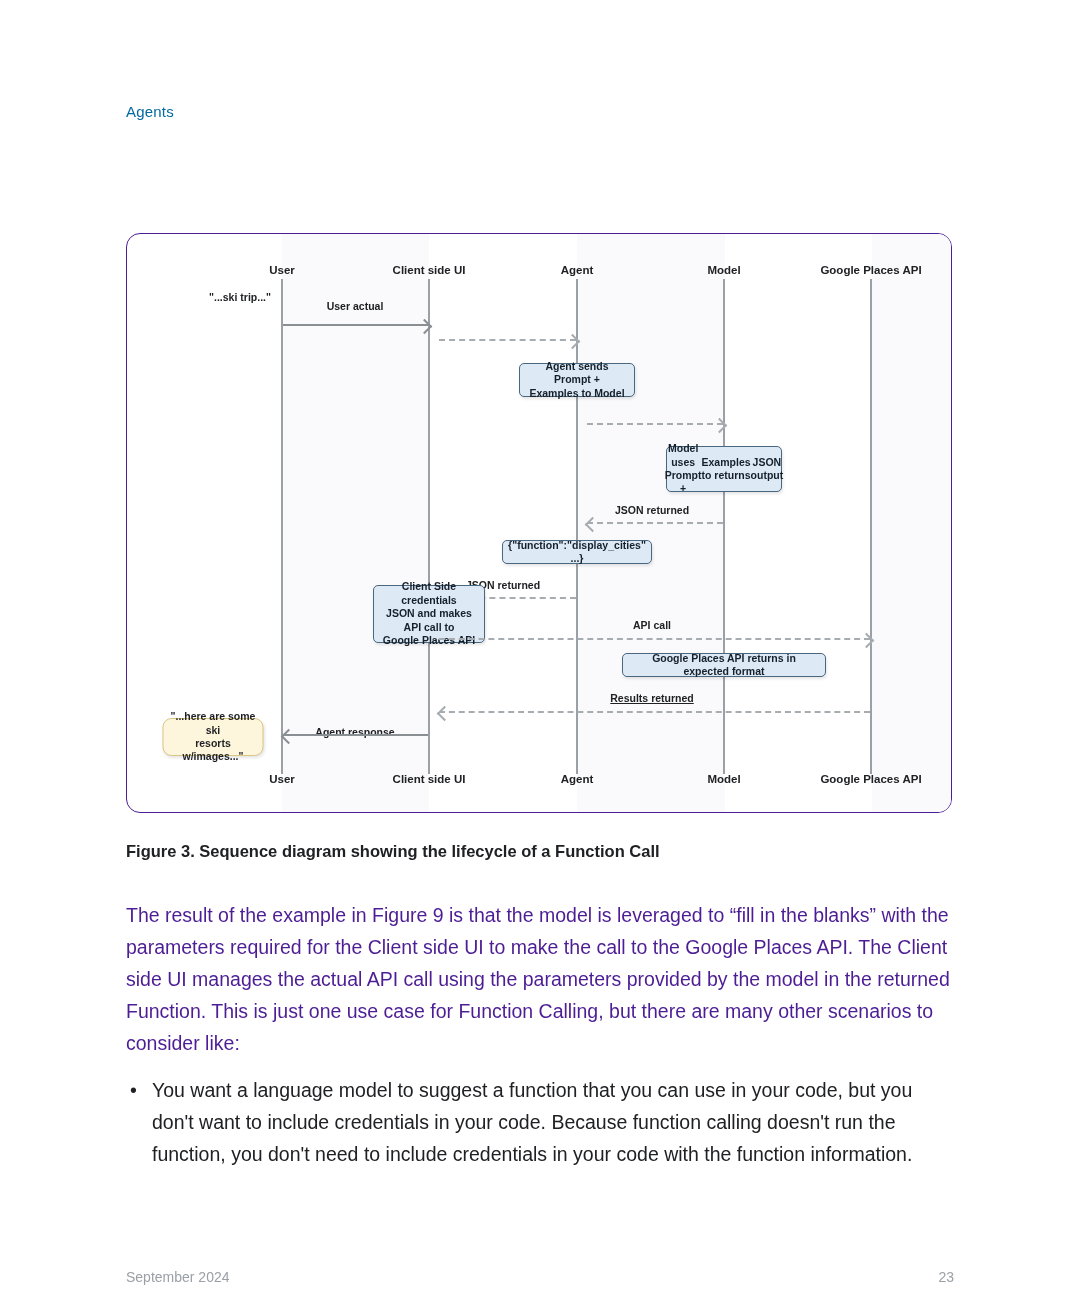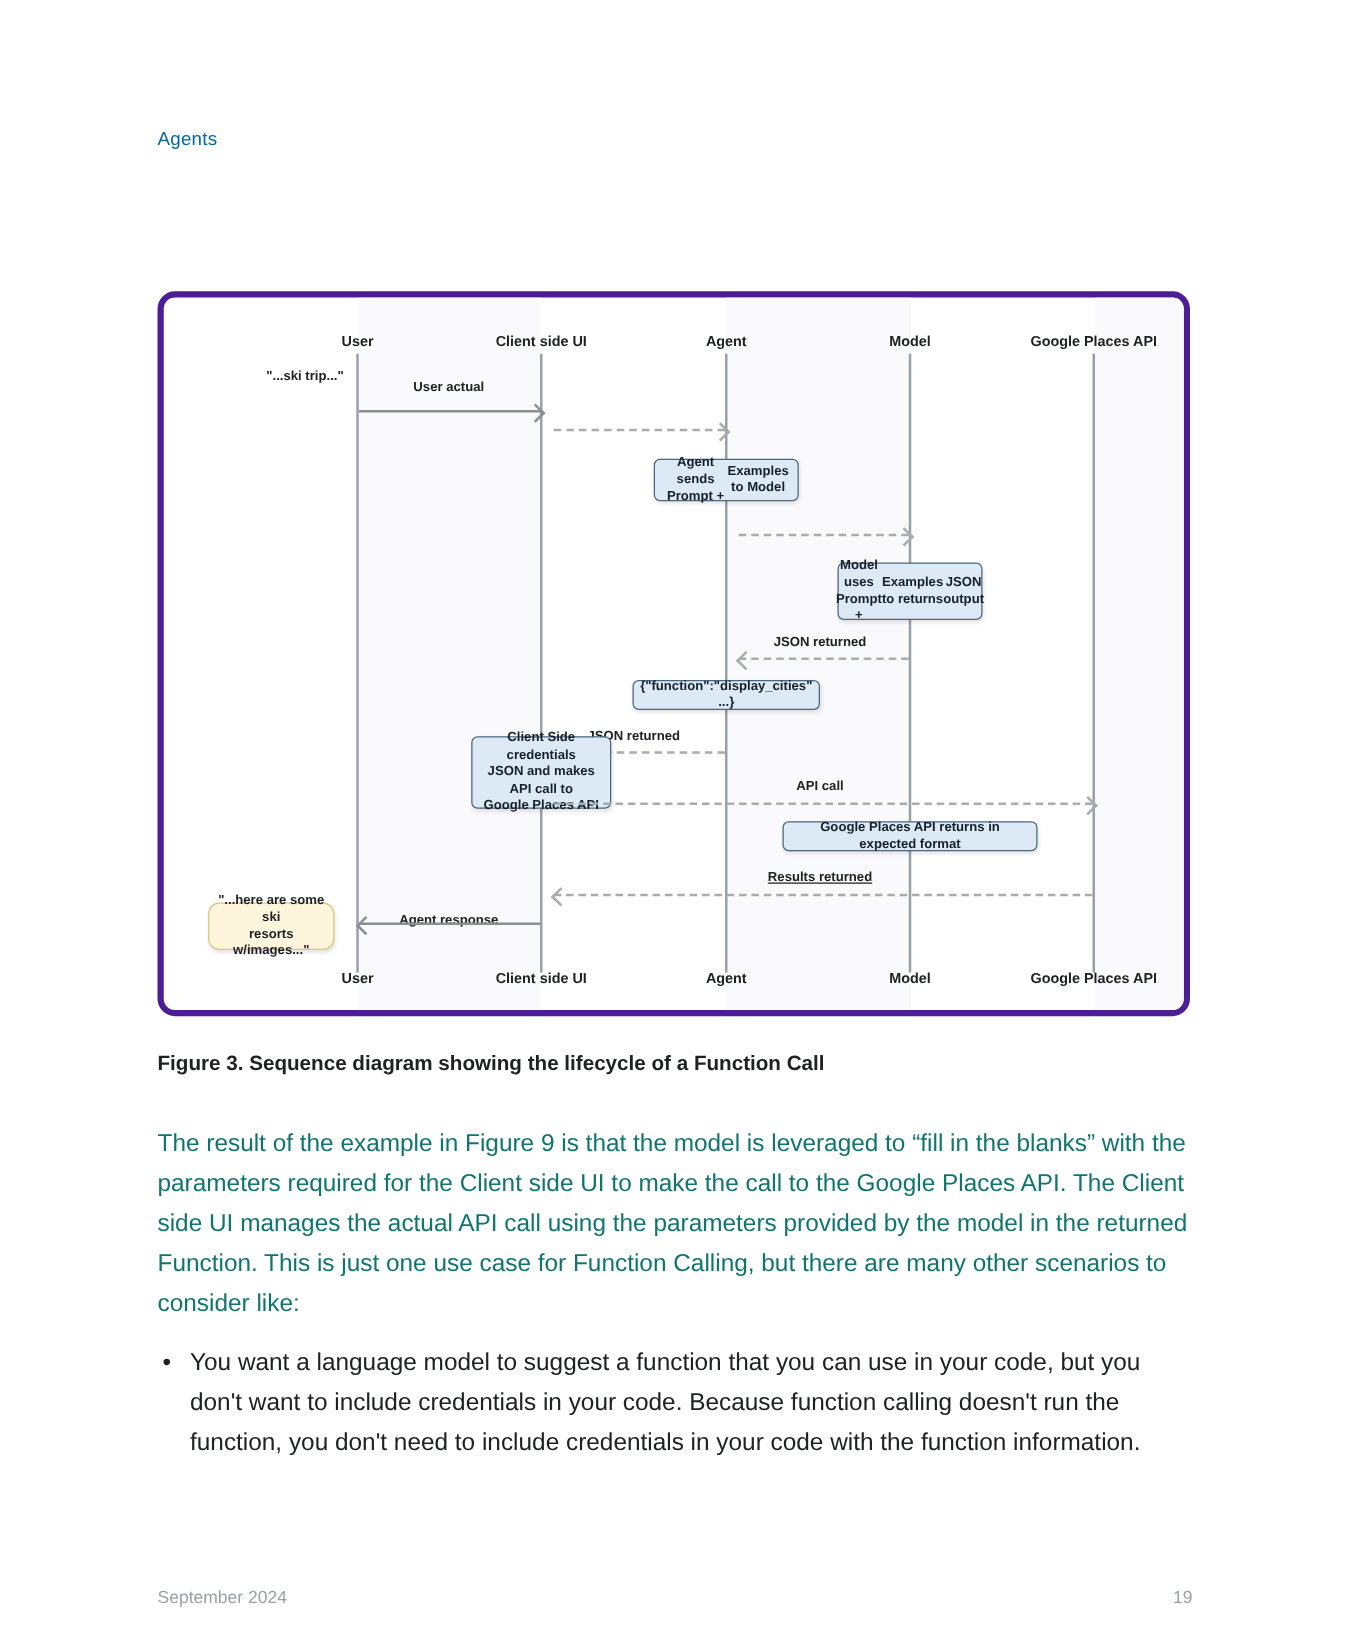--- a/index.html
+++ b/index.html
@@ -41,21 +41,21 @@
   }
 
   
   .figure-card {
     position: absolute;
     left: 126px;
     top: 233px;
     width: 826px;
     height: 580px;
     background: #ffffff;
-    border: 5px solid #4c1d95;
+    border: 1px solid #4c1d95;
     border-radius: 14px;
     box-sizing: border-box;
     overflow: hidden;
   }
   .diagram {
     position: absolute;
     inset: 0;
   }
 
   
@@ -158,21 +158,21 @@
     font-weight: 600;
     color: #202124;
   }
   .body-para {
     position: absolute;
     left: 126px;
     top: 899px;
     width: 832px;
     font-size: 19.5px;
     line-height: 32px;
-    color: #0f766e;
+    color: #4c1d95;
   }
   .bullet-list {
     position: absolute;
     left: 126px;
     top: 1074px;
     width: 832px;
     margin: 0;
     padding: 0;
     list-style: none;
   }
@@ -226,21 +226,21 @@
 
     <div class="msg-label" style="left:228px; top:66px;">User actual</div>
     <div class="msg" style="left:156px; top:90px; width:145px;">
       <div class="arrowhead right" style="left:145px; top:0;"></div>
     </div>
 
     <div class="msg dashed" style="left:312px; top:105px; width:137px;">
       <div class="arrowhead right open" style="left:137px; top:0;"></div>
     </div>
 
-    <div class="note" style="left:450px; top:129px; width:116px; height:34px; flex-direction:row;">
+    <div class="note" style="left:450px; top:129px; width:116px; height:34px; flex-direction:column;">
       <span>Agent sends Prompt +</span>
       <span>Examples to Model</span>
     </div>
 
     <div class="msg dashed" style="left:460px; top:189px; width:136px;">
       <div class="arrowhead right open" style="left:136px; top:0;"></div>
     </div>
 
     <div class="note" style="left:597px; top:212px; width:116px; height:46px; ">
       <span>Model uses Prompt +</span>
@@ -297,13 +297,13 @@
 <div class="body-para">The result of the example in Figure 9 is that the model is leveraged to “fill in the blanks” with the parameters required for the Client side UI to make the call to the Google Places API. The Client side UI manages the actual API call using the parameters provided by the model in the returned Function. This is just one use case for Function Calling, but there are many other scenarios to consider like:</div>
 
 <ul class="bullet-list">
   <li class="bullet-item">
     <span class="dot">•</span>
     <span>You want a language model to suggest a function that you can use in your code, but you don't want to include credentials in your code. Because function calling doesn't run the function, you don't need to include credentials in your code with the function information.</span>
   </li>
 </ul>
 
 <div class="page-footer-date">September 2024</div>
-<div class="page-footer-num">19</div>
+<div class="page-footer-num">23</div>
 
 </body></html>

